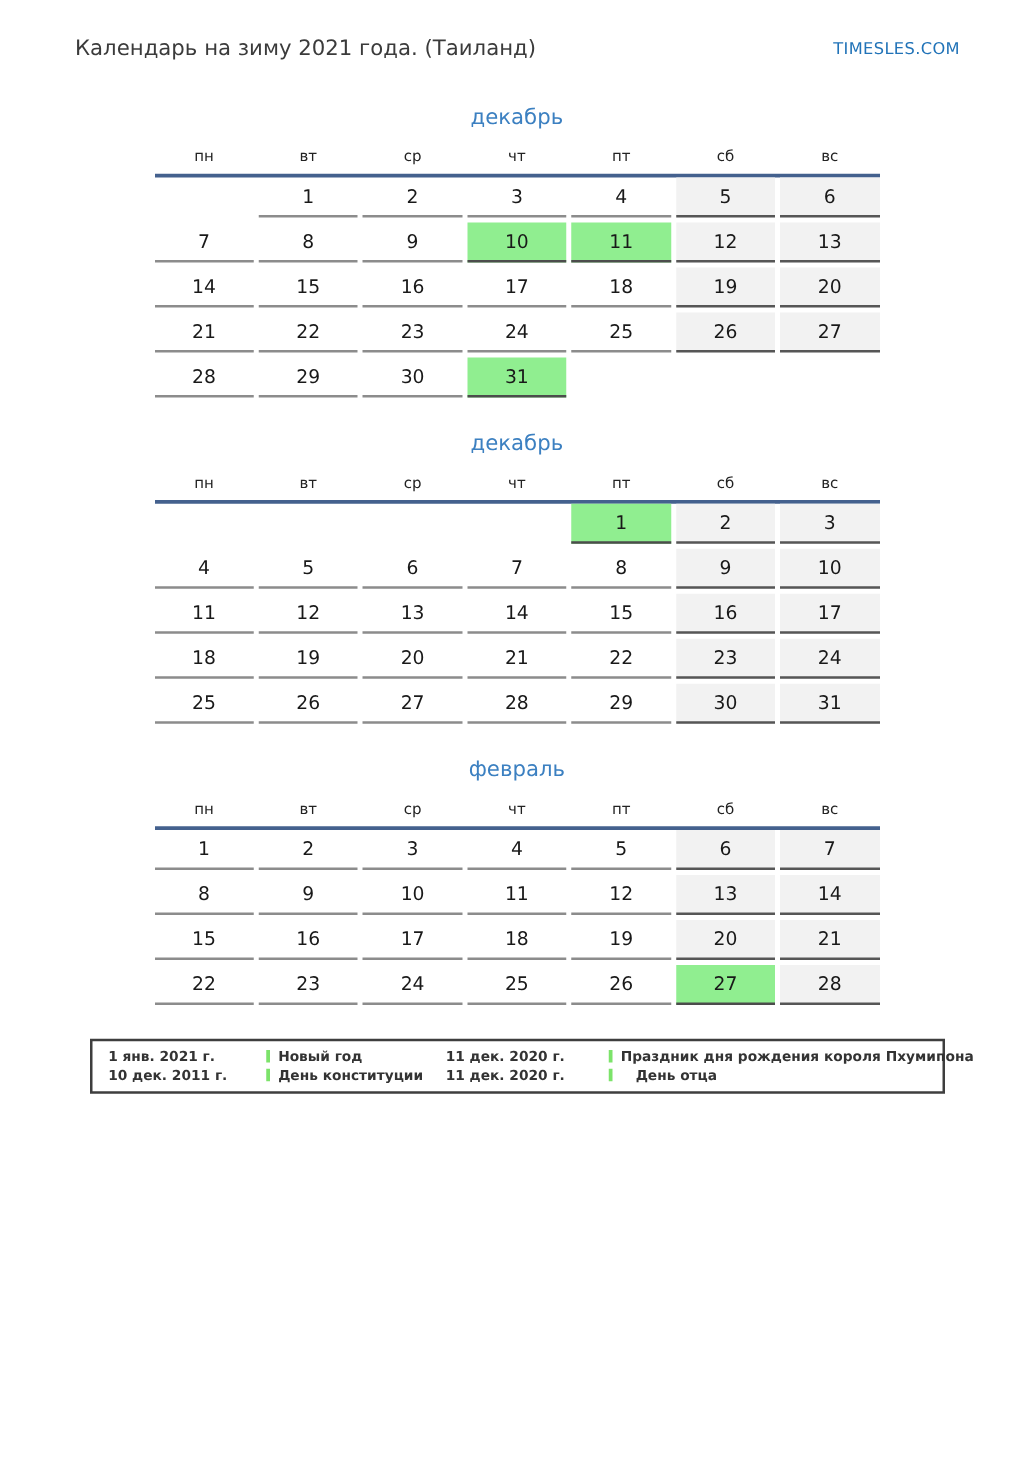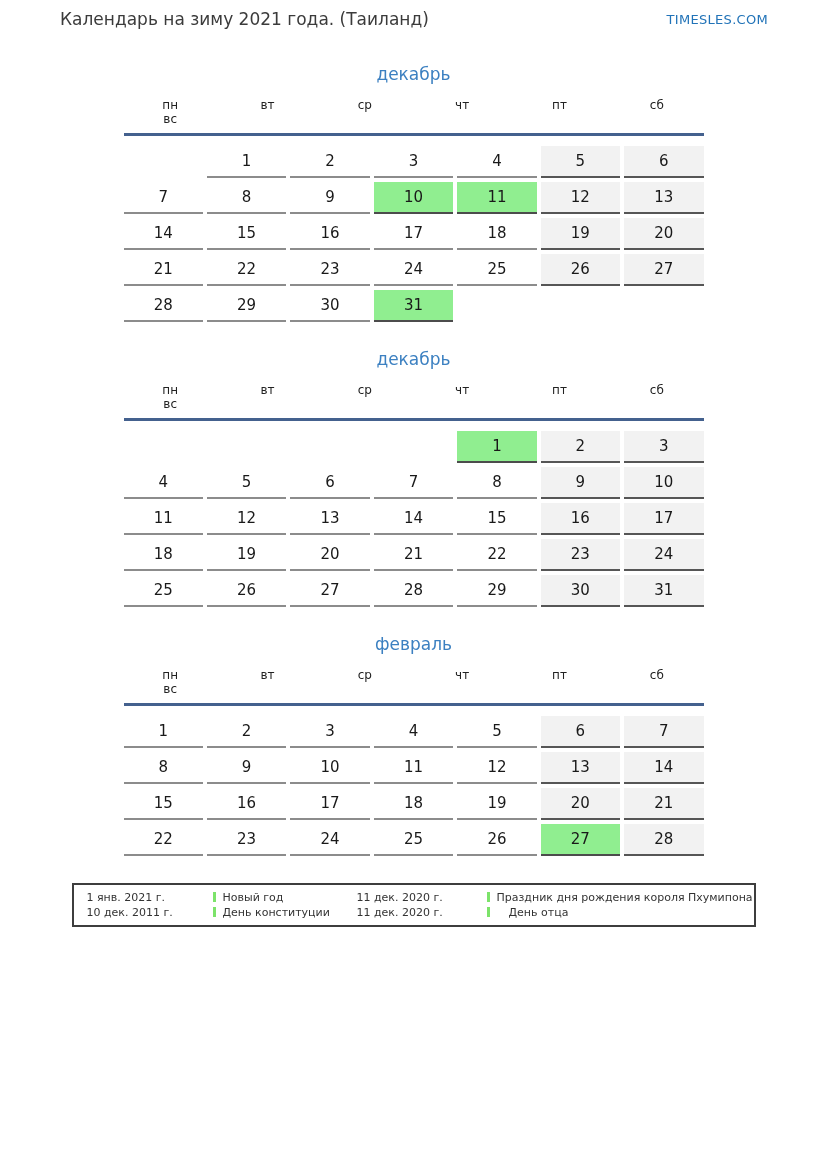--- a/index.html
+++ b/index.html
@@ -11,21 +11,21 @@
     width: 827px;
     height: 1169px;
     font-family: "DejaVu Sans", sans-serif;
     position: relative;
     overflow: hidden;
   }
   .header {
     display: flex;
     justify-content: space-between;
     align-items: flex-start;
-    padding: 8px 59px 0 60px;
+    padding: 28px 59px 0 60px;
   }
   .page-title {
     font-size: 17px;
     color: #3b3b3b;
     line-height: 22px;
   }
   .site-logo {
     font-size: 13px;
     color: var(--logo-blue, #2173b8);
     margin-top: 4px;
@@ -41,25 +41,24 @@
     margin-bottom: 27px;
   }
   .month-title {
     text-align: center;
     color: var(--accent-blue, #3c80c1);
     font-size: 17px;
     margin: 0 0 14px 0;
   }
   .weekday-row {
     display: grid;
-    grid-template-columns: repeat(6, 1fr);
+    grid-template-columns: repeat(7, 1fr);
     column-gap: 4px;
     padding-bottom: 7px;
     border-bottom: 3px solid var(--rule-blue, #44618e);
-    margin-bottom: 10px;
   }
   .weekday {
     text-align: center;
     font-size: 12px;
     color: #222222;
   }
   .day-row {
     display: grid;
     grid-template-columns: repeat(7, 1fr);
     column-gap: 4px;
@@ -83,20 +82,21 @@
   .cell.hol {
     background: var(--holiday-green, #90ee90);
     border-bottom-color: #4c4c4c;
   }
   .legend {
     width: 684px;
     margin: 8px auto 0;
     border: 2px solid #3e3e3e;
     box-sizing: border-box;
     padding: 5px 6px 5px 13px;
+    font-weight: bold;
   }
   .legend-row {
     display: grid;
     grid-template-columns: 126px 144px 130px auto;
     font-size: 11px;
     color: #333333;
     line-height: 15px;
   }
   .legend-date {
     white-space: nowrap;

